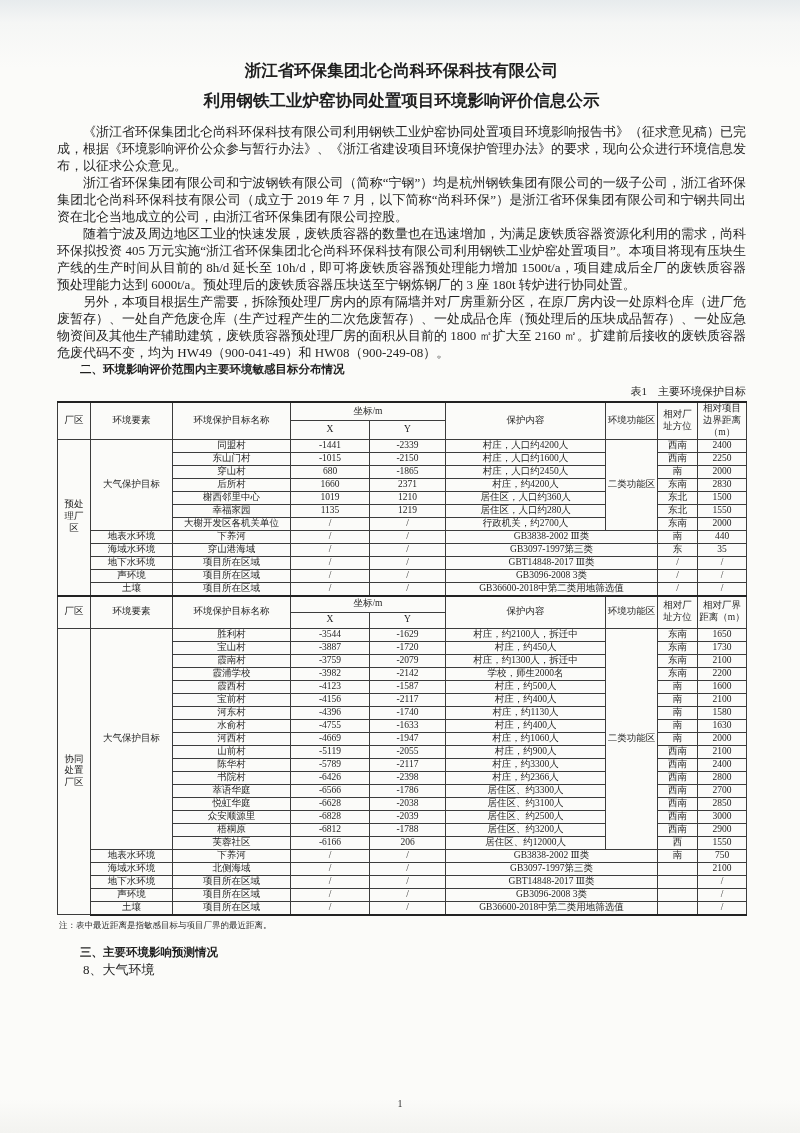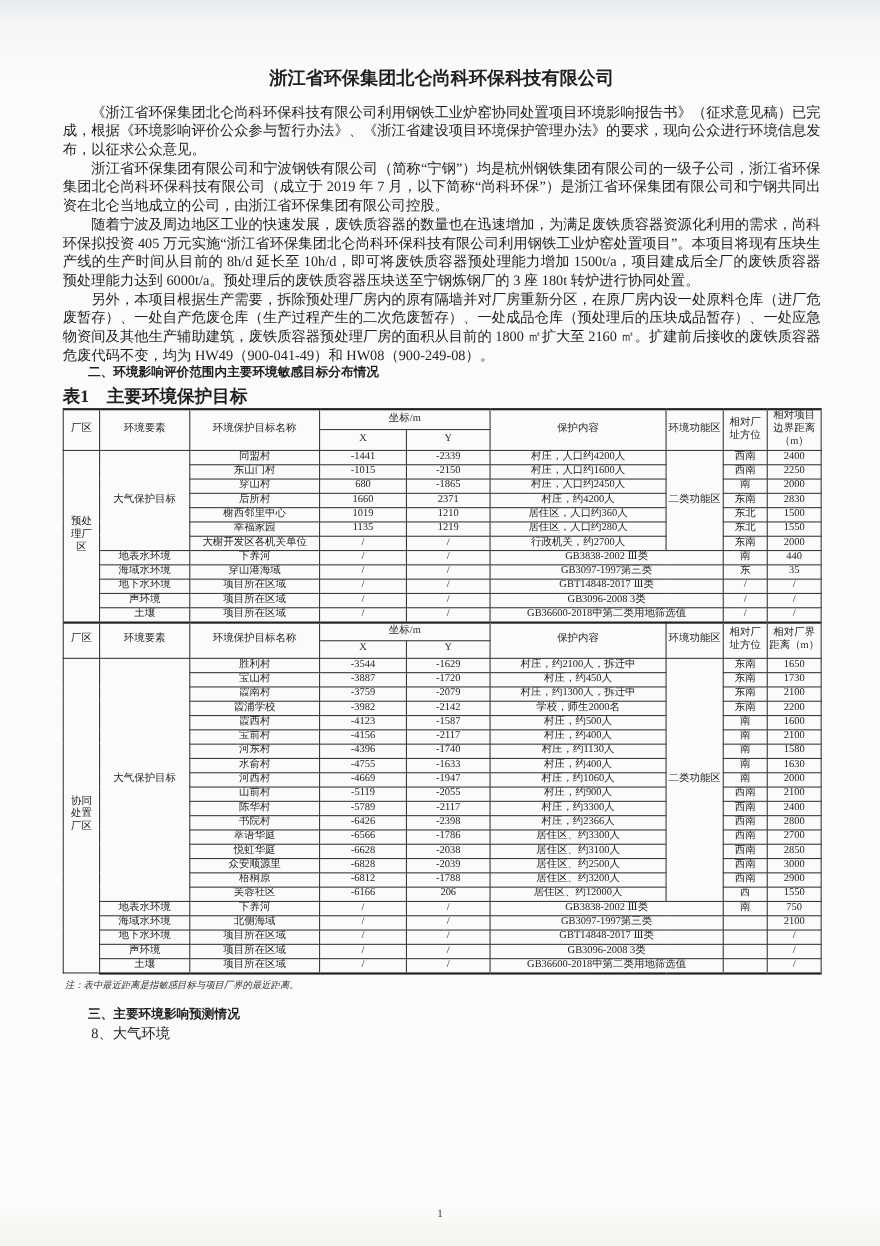--- a/index.html
+++ b/index.html
@@ -10,38 +10,39 @@
     padding:56px 54px 0 57px;
     background:linear-gradient(180deg,#e7ebed 0%,#f5f6f5 2%,#fbfbf9 6%,#fbfbf9 97%,#f3f3f0 100%);
     font-family:"Liberation Serif","DejaVu Serif",serif;
     color:#1f1f1f;
     overflow:hidden;
   }
   .title{font-size:16.5px;font-weight:bold;text-align:center;line-height:30px;margin:0;}
   .para{font-size:13px;line-height:17px;text-align:justify;text-indent:2em;margin:0;}
   .heading{font-size:11.5px;line-height:17px;font-weight:bold;text-indent:2em;margin:0;}
   .intro{margin-top:7px;}
-  .table-title{font-size:16px;font-weight:bold;text-align:left;line-height:16px;margin-top:5px;}
+  .table-title{font-size:11px;font-weight:normal;text-align:right;line-height:16px;margin-top:5px;}
   table{border-collapse:collapse;table-layout:fixed;width:689px;margin:2px auto 0 auto;font-size:9.5px;}
   th,td{border:1px solid #3c3c3c;text-align:center;vertical-align:middle;
         padding:0 1px;font-weight:normal;height:12px;line-height:1.25;
         word-break:break-all;overflow:hidden;}
   tr.hrow th{height:15px;}
   tr.part-top th{border-top:2px solid #222;}
   tr.last-row td{border-bottom:2px solid #222;}
   td.vlabel{padding:0 4px;}
-  .table-note{font-size:8.5px;color:#2e2e2e;margin:3px 0 0 2px;line-height:12px;font-style:italic;}
+  .table-note{font-size:8.5px;color:#2e2e2e;margin:3px 0 0 2px;line-height:12px;}
   .mt{margin-top:13px;}
   .page-number{position:absolute;left:0;right:0;bottom:24px;text-align:center;font-size:10px;color:#333;}
 </style>
 </head>
 <body>
 
 <div class="page">
   <h1 class="title">浙江省环保集团北仑尚科环保科技有限公司</h1>
+  <h1 class="title">利用钢铁工业炉窑协同处置项目环境影响评价信息公示</h1>
 
   <p class="para intro">《浙江省环保集团北仑尚科环保科技有限公司利用钢铁工业炉窑协同处置项目环境影响报告书》（征求意见稿）已完成，根据《环境影响评价公众参与暂行办法》、《浙江省建设项目环境保护管理办法》的要求，现向公众进行环境信息发布，以征求公众意见。</p>
 
   <p class="para">浙江省环保集团有限公司和宁波钢铁有限公司（简称“宁钢”）均是杭州钢铁集团有限公司的一级子公司，浙江省环保集团北仑尚科环保科技有限公司（成立于 2019 年 7 月，以下简称“尚科环保”）是浙江省环保集团有限公司和宁钢共同出资在北仑当地成立的公司，由浙江省环保集团有限公司控股。</p>
   <p class="para">随着宁波及周边地区工业的快速发展，废铁质容器的数量也在迅速增加，为满足废铁质容器资源化利用的需求，尚科环保拟投资 405 万元实施“浙江省环保集团北仑尚科环保科技有限公司利用钢铁工业炉窑处置项目”。本项目将现有压块生产线的生产时间从目前的 8h/d 延长至 10h/d，即可将废铁质容器预处理能力增加 1500t/a，项目建成后全厂的废铁质容器预处理能力达到 6000t/a。预处理后的废铁质容器压块送至宁钢炼钢厂的 3 座 180t 转炉进行协同处置。</p>
   <p class="para">另外，本项目根据生产需要，拆除预处理厂房内的原有隔墙并对厂房重新分区，在原厂房内设一处原料仓库（进厂危废暂存）、一处自产危废仓库（生产过程产生的二次危废暂存）、一处成品仓库（预处理后的压块成品暂存）、一处应急物资间及其他生产辅助建筑，废铁质容器预处理厂房的面积从目前的 1800 ㎡扩大至 2160 ㎡。扩建前后接收的废铁质容器危废代码不变，均为 HW49（900-041-49）和 HW08（900-249-08）。</p>
 
   <p class="heading">二、环境影响评价范围内主要环境敏感目标分布情况</p>
 
   <div class="table-title">表1　主要环境保护目标</div>

